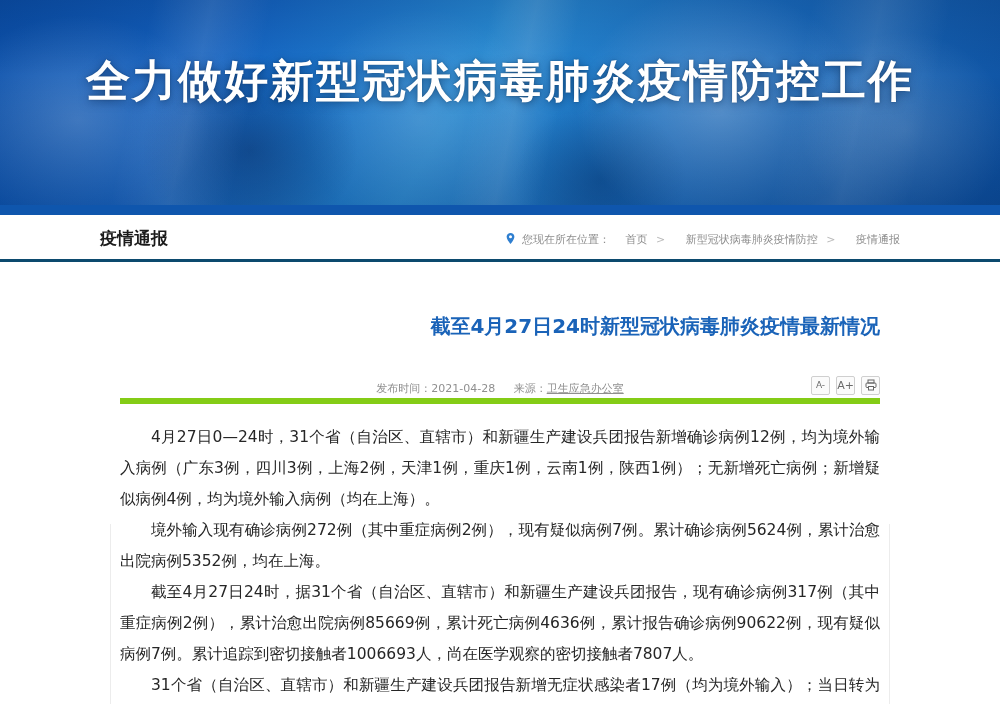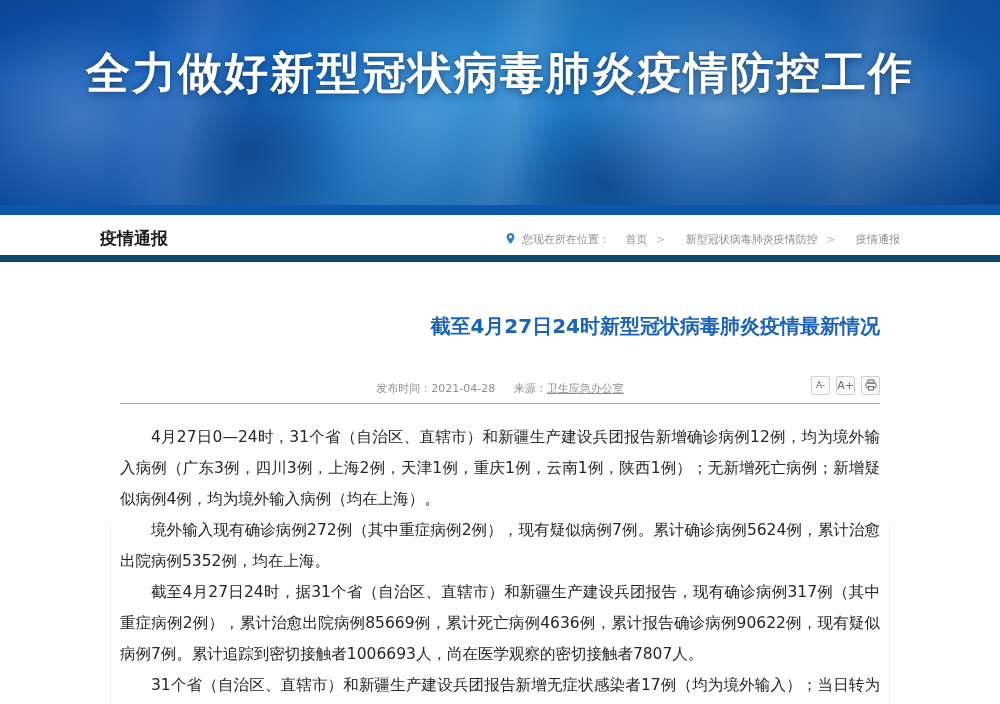--- a/index.html
+++ b/index.html
@@ -49,21 +49,21 @@
   .banner .s1 { left: 130px; }
   .banner .s2 { left: 470px; width: 90px; }
   .banner .s3 { left: 790px; width: 140px; }
   .banner .vignette {
     position: absolute; inset: 0;
     background: linear-gradient(180deg, rgba(0,25,70,.18) 0%, rgba(0,30,80,0) 35%, rgba(0,30,80,.25) 100%);
   }
   .banner-title {
     position: absolute;
     left: 0; right: 0;
-    top: 44px;
+    top: 52px;
     text-align: center;
     color: #ffffff;
     font-size: 44px;
     font-weight: bold;
     letter-spacing: 2px;
     text-shadow: 0 2px 10px rgba(0,30,70,.55), 0 0 2px rgba(0,0,0,.3);
     font-family: "DejaVu Sans", "Liberation Sans", sans-serif;
   }
   .banner-bottom-bar {
     position: absolute;
@@ -72,21 +72,21 @@
     height: 10px;
     background: #0f56ad;
   }
 
   
   .subhead {
     position: relative;
     width: 1000px;
     height: 47px;
     background: #ffffff;
-    border-bottom: 7px solid #0c4a6e;
+    border-bottom: 3px solid #0c4a6e;
   }
   .subhead-inner {
     position: relative;
     width: 800px;
     margin: 0 auto;
     height: 47px;
   }
   .channel-title {
     position: absolute;
     left: 0;
@@ -135,21 +135,21 @@
     font-weight: bold;
     color: #1a63b8;
     line-height: 30px;
     font-family: "DejaVu Sans", "Liberation Sans", sans-serif;
   }
   .meta-row {
     position: relative;
     margin-top: 37px;
     height: 26px;
     text-align: center;
-    border-bottom: 1px solid #84cc16;
+    border-bottom: 6px solid #84cc16;
   }
   .meta-text {
     font-size: 11px;
     color: #8f8f8f;
     font-family: "DejaVu Sans", "Liberation Sans", sans-serif;
   }
   .meta-tools {
     position: absolute;
     right: 0;
     top: -2px;

